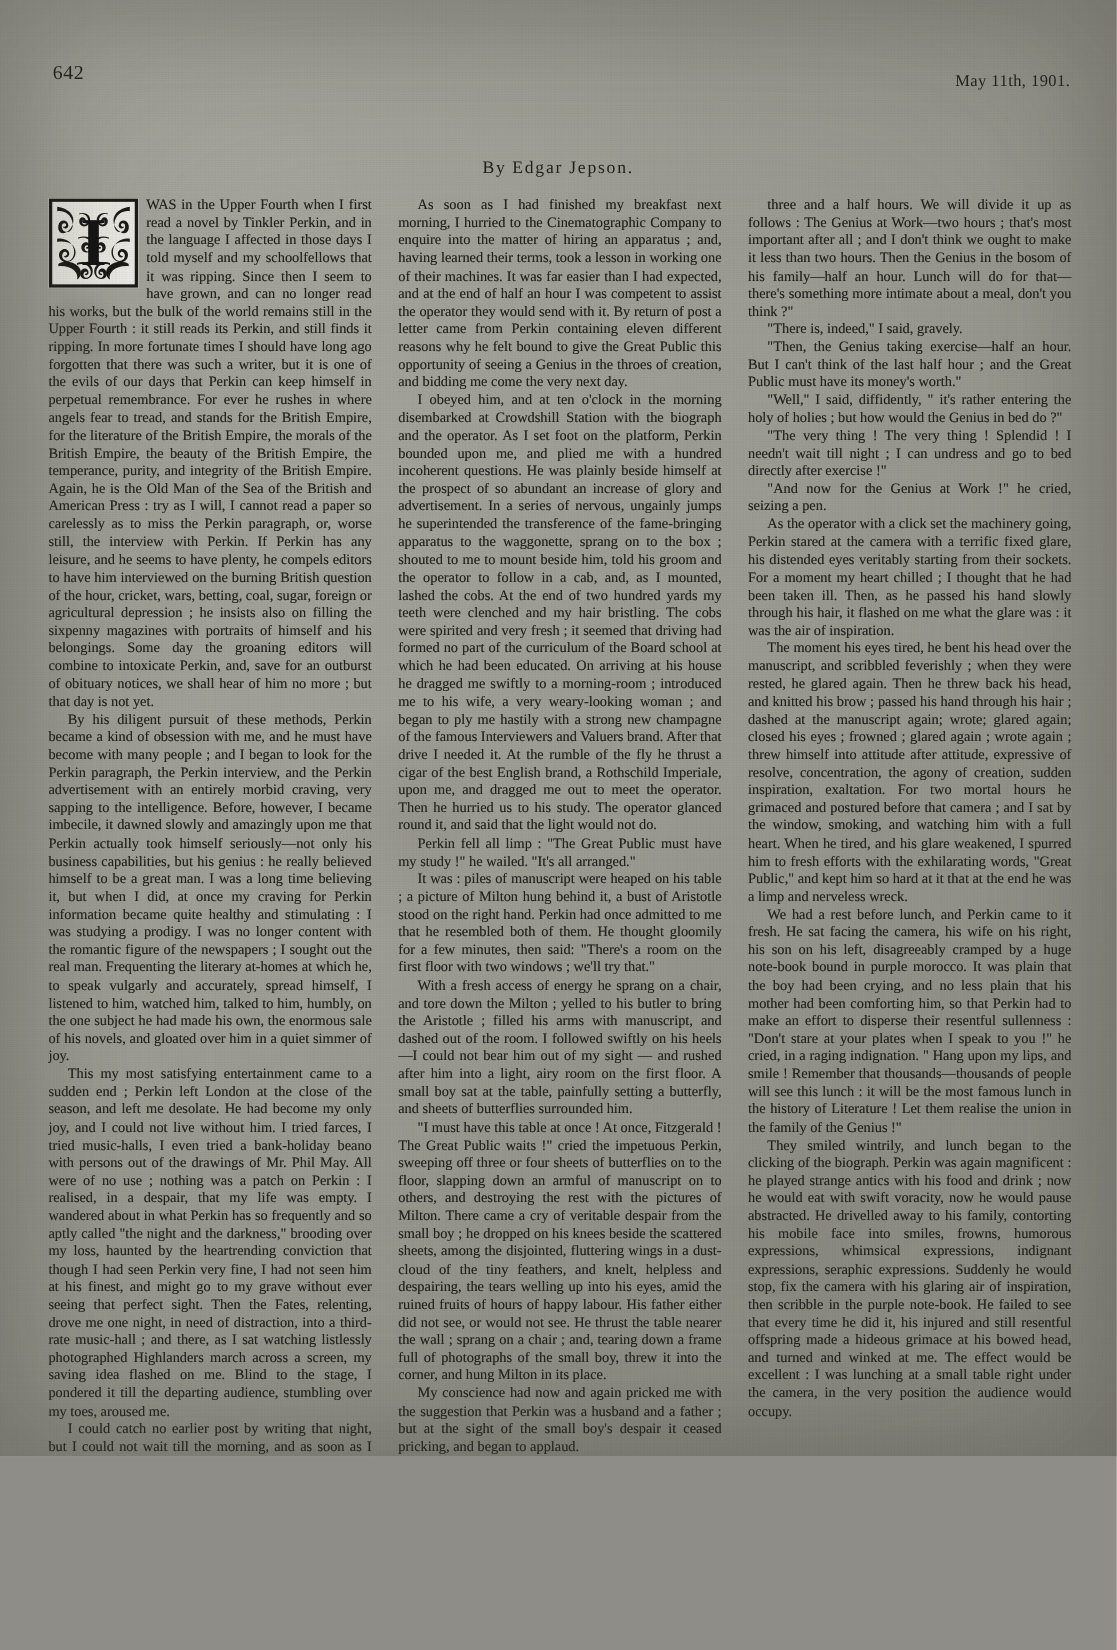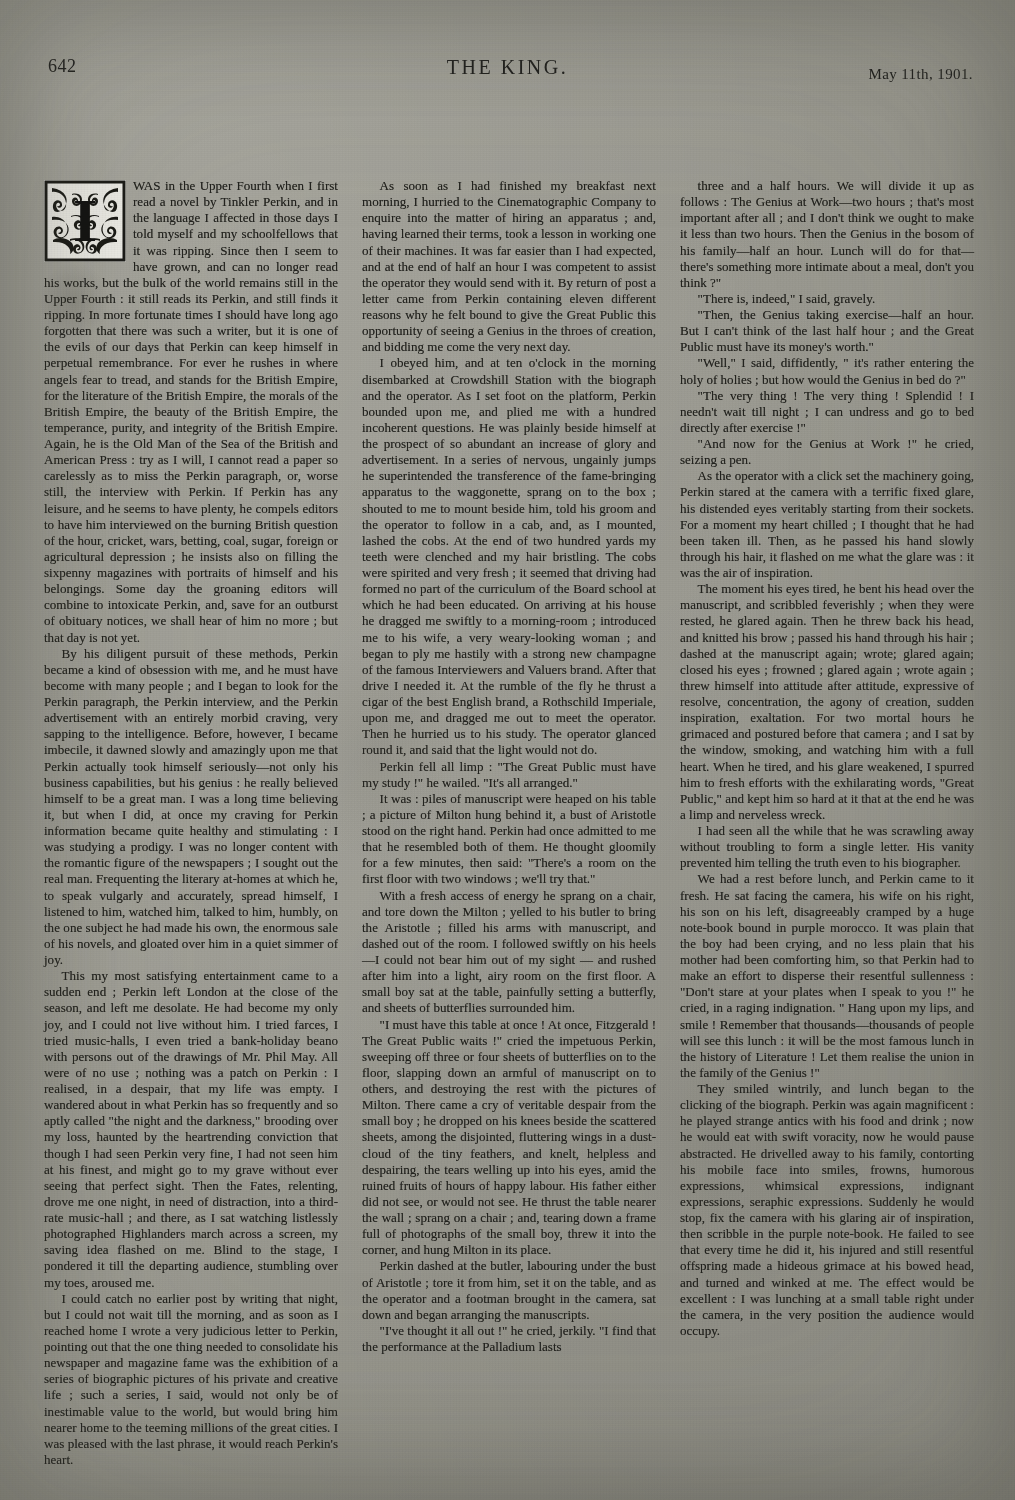--- a/index.html
+++ b/index.html
@@ -4,21 +4,21 @@
 <title>The King — The Genius and the Biograph</title>
 <style>
   html, body {
     margin: 0;
     padding: 0;
     background: #8e8d87;
   }
   .page {
     position: relative;
     width: 1015px;
-    height: 1500px;
+    height: 1324px;
     margin: 0 auto;
     background:
       radial-gradient(ellipse at 22% 16%, rgba(255,255,255,0.10) 0%, rgba(255,255,255,0) 55%),
       radial-gradient(ellipse at 78% 78%, rgba(0,0,0,0.07) 0%, rgba(0,0,0,0) 60%),
       linear-gradient(160deg, #a3a299 0%, #9b9a91 25%, #a09f96 55%, #97968d 100%);
     overflow: hidden;
     font-family: "Liberation Serif", "DejaVu Serif", serif;
     color: #20201e;
   }
   
@@ -148,25 +148,28 @@
   .col p.first { text-indent: 0; }
 </style>
 </head>
 <body>
 
 <div class="page">
   <div class="content">
 
     <div class="running-head">
       <div class="folio">642</div>
-      <div class="pub-title">THE KING.</div>
       <div class="issue-date">May 11th, 1901.</div>
     </div>
 
 
+    <div class="byline">
+      <span class="sc">By</span>
+      <span class="sc">Edgar Jepson.</span>
+    </div>
 
     <div class="columns">
 
       <div class="col">
         <p class="first">
           <span class="dropcap-wrap">
             <svg width="82" height="82" viewBox="0 0 82 82" xmlns="http://www.w3.org/2000/svg" aria-hidden="true">
               <rect x="0" y="0" width="82" height="82" fill="#efeee8"></rect>
               <rect x="2" y="2" width="78" height="78" fill="none" stroke="#1a1a16" stroke-width="3"></rect>
 
@@ -198,34 +201,34 @@
         <p><span>I could catch no earlier post by writing that night, but I could not wait till the morning, and as soon as I reached home I wrote a very judicious letter to Perkin, pointing out that the one thing needed to consolidate his newspaper and magazine fame was the exhibition of a series of biographic pictures of his private and creative life ; such a series, I said, would not only be of inestimable value to the world, but would bring him nearer home to the teeming millions of the great cities. I was pleased with the last phrase, it would reach Perkin's heart.</span></p>
       </div>
 
       <div class="col">
         <p><span>As soon as I had finished my breakfast next morning, I hurried to the Cinematographic Company to enquire into the matter of hiring an apparatus ; and, having learned their terms, took a lesson in working one of their machines. It was far easier than I had expected, and at the end of half an hour I was competent to assist the operator they would send with it. By return of post a letter came from Perkin containing eleven different reasons why he felt bound to give the Great Public this opportunity of seeing a Genius in the throes of creation, and bidding me come the very next day.</span></p>
         <p><span>I obeyed him, and at ten o'clock in the morning disembarked at Crowdshill Station with the biograph and the operator. As I set foot on the platform, Perkin bounded upon me, and plied me with a hundred incoherent questions. He was plainly beside himself at the prospect of so abundant an increase of glory and advertisement. In a series of nervous, ungainly jumps he superintended the transference of the fame-bringing apparatus to the waggonette, sprang on to the box ; shouted to me to mount beside him, told his groom and the operator to follow in a cab, and, as I mounted, lashed the cobs. At the end of two hundred yards my teeth were clenched and my hair bristling. The cobs were spirited and very fresh ; it seemed that driving had formed no part of the curriculum of the Board school at which he had been educated. On arriving at his house he dragged me swiftly to a morning-room ; introduced me to his wife, a very weary-looking woman ; and began to ply me hastily with a strong new champagne of the famous Interviewers and Valuers brand. After that drive I needed it. At the rumble of the fly he thrust a cigar of the best English brand, a Rothschild Imperiale, upon me, and dragged me out to meet the operator. Then he hurried us to his study. The operator glanced round it, and said that the light would not do.</span></p>
         <p><span>Perkin fell all limp : "The Great Public must have my study !" he wailed. "It's all arranged."</span></p>
         <p><span>It was : piles of manuscript were heaped on his table ; a picture of Milton hung behind it, a bust of Aristotle stood on the right hand. Perkin had once admitted to me that he resembled both of them. He thought gloomily for a few minutes, then said: "There's a room on the first floor with two windows ; we'll try that."</span></p>
         <p><span>With a fresh access of energy he sprang on a chair, and tore down the Milton ; yelled to his butler to bring the Aristotle ; filled his arms with manuscript, and dashed out of the room. I followed swiftly on his heels—I could not bear him out of my sight — and rushed after him into a light, airy room on the first floor. A small boy sat at the table, painfully setting a butterfly, and sheets of butterflies surrounded him.</span></p>
         <p><span>"I must have this table at once ! At once, Fitzgerald ! The Great Public waits !" cried the impetuous Perkin, sweeping off three or four sheets of butterflies on to the floor, slapping down an armful of manuscript on to others, and destroying the rest with the pictures of Milton. There came a cry of veritable despair from the small boy ; he dropped on his knees beside the scattered sheets, among the disjointed, fluttering wings in a dust-cloud of the tiny feathers, and knelt, helpless and despairing, the tears welling up into his eyes, amid the ruined fruits of hours of happy labour. His father either did not see, or would not see. He thrust the table nearer the wall ; sprang on a chair ; and, tearing down a frame full of photographs of the small boy, threw it into the corner, and hung Milton in its place.</span></p>
+        <p><span>My conscience had now and again pricked me with the suggestion that Perkin was a husband and a father ; but at the sight of the small boy's despair it ceased pricking, and began to applaud.</span></p>
         <p><span>Perkin dashed at the butler, labouring under the bust of Aristotle ; tore it from him, set it on the table, and as the operator and a footman brought in the camera, sat down and began arranging the manuscripts.</span></p>
         <p><span>"I've thought it all out !" he cried, jerkily. "I find that the performance at the Palladium lasts</span></p>
       </div>
 
       <div class="col">
         <p><span>three and a half hours. We will divide it up as follows : The Genius at Work—two hours ; that's most important after all ; and I don't think we ought to make it less than two hours. Then the Genius in the bosom of his family—half an hour. Lunch will do for that—there's something more intimate about a meal, don't you think ?"</span></p>
         <p><span>"There is, indeed," I said, gravely.</span></p>
         <p><span>"Then, the Genius taking exercise—half an hour. But I can't think of the last half hour ; and the Great Public must have its money's worth."</span></p>
         <p><span>"Well," I said, diffidently, " it's rather entering the holy of holies ; but how would the Genius in bed do ?"</span></p>
         <p><span>"The very thing ! The very thing ! Splendid ! I needn't wait till night ; I can undress and go to bed directly after exercise !"</span></p>
         <p><span>"And now for the Genius at Work !" he cried, seizing a pen.</span></p>
         <p><span>As the operator with a click set the machinery going, Perkin stared at the camera with a terrific fixed glare, his distended eyes veritably starting from their sockets. For a moment my heart chilled ; I thought that he had been taken ill. Then, as he passed his hand slowly through his hair, it flashed on me what the glare was : it was the air of inspiration.</span></p>
         <p><span>The moment his eyes tired, he bent his head over the manuscript, and scribbled feverishly ; when they were rested, he glared again. Then he threw back his head, and knitted his brow ; passed his hand through his hair ; dashed at the manuscript again; wrote; glared again; closed his eyes ; frowned ; glared again ; wrote again ; threw himself into attitude after attitude, expressive of resolve, concentration, the agony of creation, sudden inspiration, exaltation. For two mortal hours he grimaced and postured before that camera ; and I sat by the window, smoking, and watching him with a full heart. When he tired, and his glare weakened, I spurred him to fresh efforts with the exhilarating words, "Great Public," and kept him so hard at it that at the end he was a limp and nerveless wreck.</span></p>
-        <p><span>I had seen all the while that he was scrawling away without troubling to form a single letter. His vanity prevented him telling the truth even to his biographer.</span></p>
         <p><span>We had a rest before lunch, and Perkin came to it fresh. He sat facing the camera, his wife on his right, his son on his left, disagreeably cramped by a huge note-book bound in purple morocco. It was plain that the boy had been crying, and no less plain that his mother had been comforting him, so that Perkin had to make an effort to disperse their resentful sullenness : "Don't stare at your plates when I speak to you !" he cried, in a raging indignation. " Hang upon my lips, and smile ! Remember that thousands—thousands of people will see this lunch : it will be the most famous lunch in the history of Literature ! Let them realise the union in the family of the Genius !"</span></p>
         <p><span>They smiled wintrily, and lunch began to the clicking of the biograph. Perkin was again magnificent : he played strange antics with his food and drink ; now he would eat with swift voracity, now he would pause abstracted. He drivelled away to his family, contorting his mobile face into smiles, frowns, humorous expressions, whimsical expressions, indignant expressions, seraphic expressions. Suddenly he would stop, fix the camera with his glaring air of inspiration, then scribble in the purple note-book. He failed to see that every time he did it, his injured and still resentful offspring made a hideous grimace at his bowed head, and turned and winked at me. The effect would be excellent : I was lunching at a small table right under the camera, in the very position the audience would occupy.</span></p>
       </div>
 
     </div>
   </div>
 
   <div class="smudge-a"></div>
   <div class="smudge-b"></div>
   <div class="smudge-c"></div>

